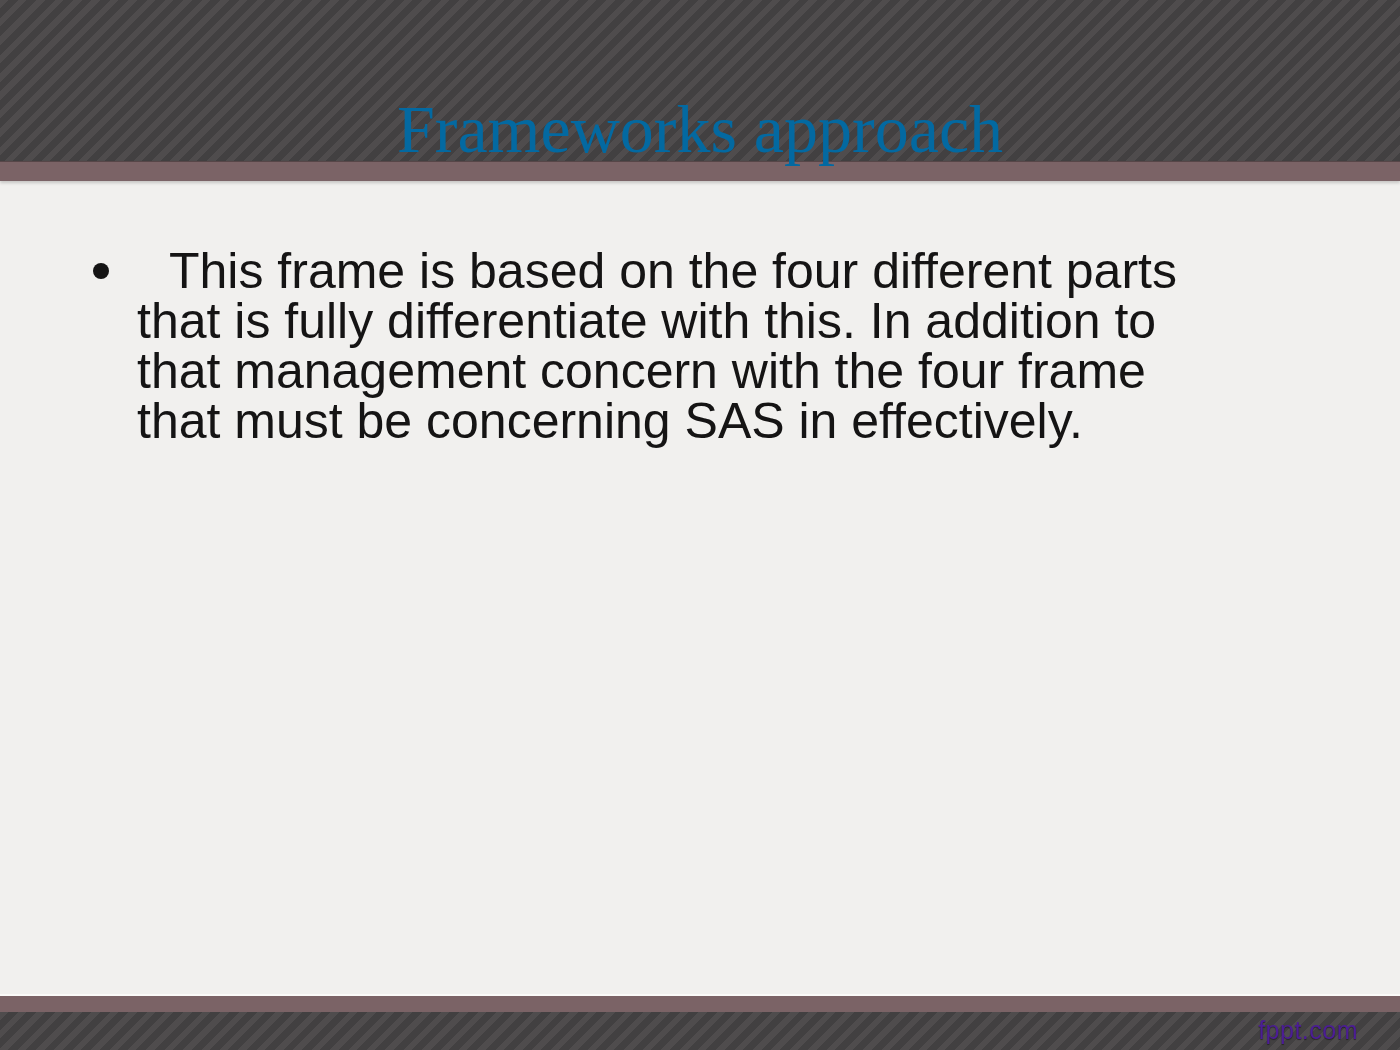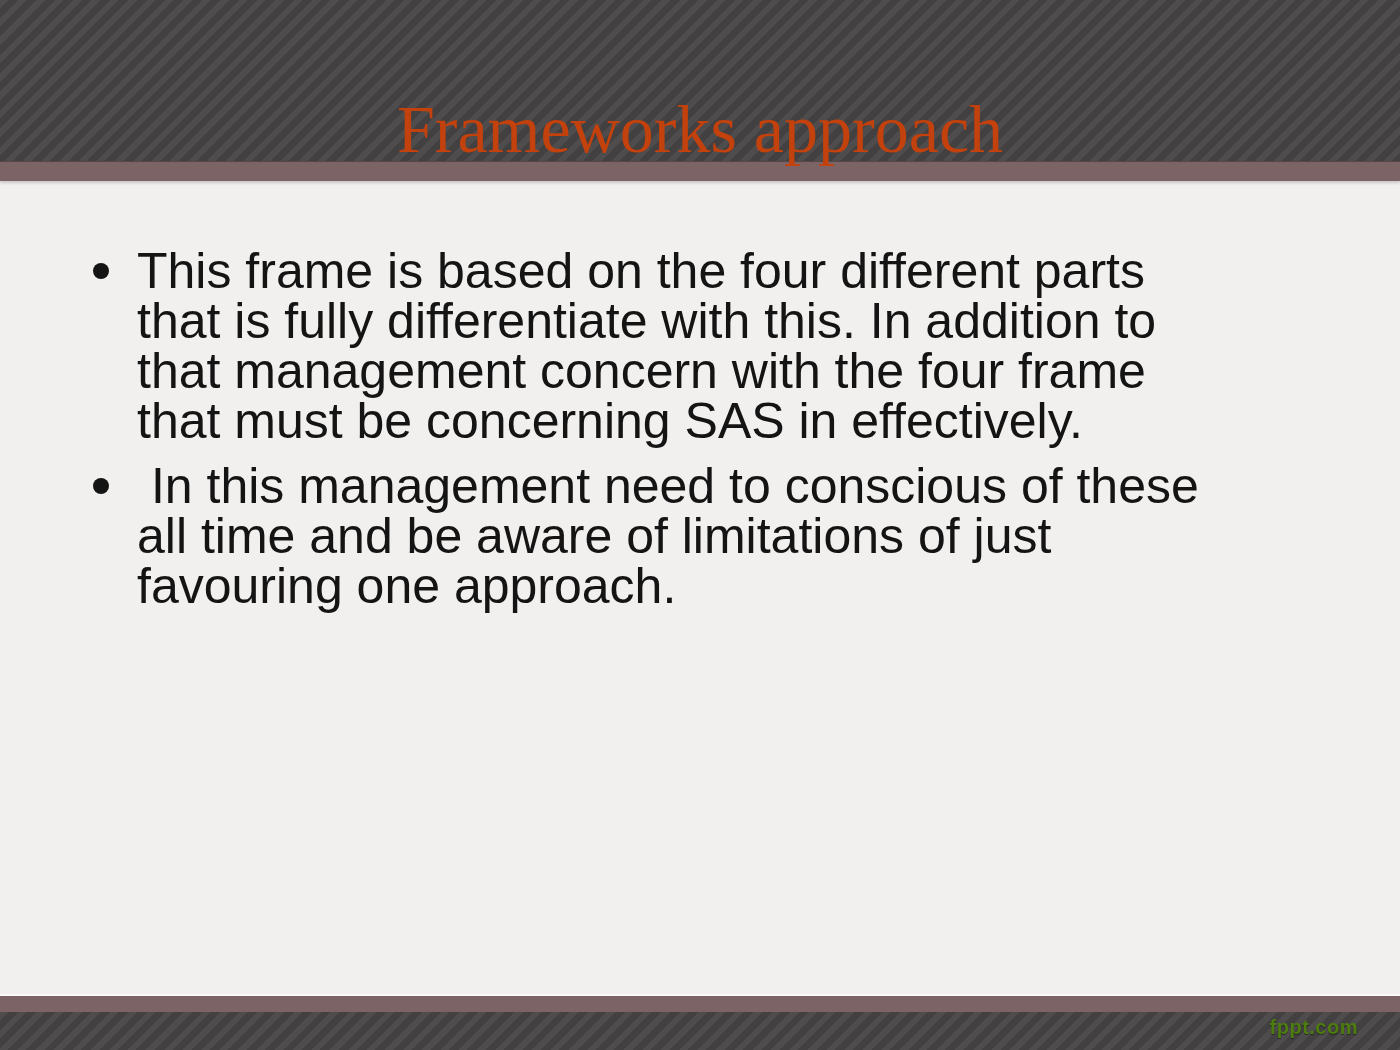--- a/index.html
+++ b/index.html
@@ -57,21 +57,21 @@
     position: absolute;
     top: 95px;
     left: 0;
     width: 100%;
     margin: 0;
     text-align: center;
     font-family: "Liberation Serif", serif;
     font-weight: 400;
     font-size: 68px;
     line-height: 1;
-    color: #c2410c;
+    color: #0369a1;
     letter-spacing: 0px;
     z-index: 5;
   }
 
   .bullet-list {
     position: absolute;
     left: 93px;
     top: 246px;
     width: 1142px;
     margin: 0;
@@ -91,54 +91,51 @@
     position: absolute;
     left: 0;
     top: 17px;
     width: 16px;
     height: 16px;
     border-radius: 50%;
     background: #151414;
   }
   .bullet-text {
     white-space: pre-wrap;
+    margin-left: 32px;
   }
 
   .watermark {
     position: absolute;
     top: 1016px;
     right: 42px;
-    font-size: 20px;
-    font-weight: bold;
+    font-size: 25px;
+    font-weight: normal;
     letter-spacing: 0.5px;
-    color: #4d7c0f;
+    color: #4c1d95;
     text-shadow: 0 1px 1px rgba(0,0,0,0.45);
     z-index: 6;
   }
 </style>
 </head>
 <body>
 
 <div class="slide">
 
   <div class="band band-top"></div>
 
   <h1 class="slide-title">Frameworks approach</h1>
 
   <div class="accent accent-top"></div>
 
   <ul class="bullet-list">
     <li class="bullet-item">
       <span class="bullet-dot"></span>
       <span class="bullet-text">This frame is based on the four different parts that is fully differentiate with this. In addition to that management concern with the four frame that must be concerning SAS in effectively.</span>
     </li>
-    <li class="bullet-item">
-      <span class="bullet-dot"></span>
-      <span class="bullet-text"> In this management need to conscious of these all time and be aware of limitations of just favouring one approach.</span>
-    </li>
   </ul>
 
   <div class="accent accent-bottom"></div>
 
   <div class="band band-bottom"></div>
 
   <div class="watermark">fppt.com</div>
 
 </div>
 

